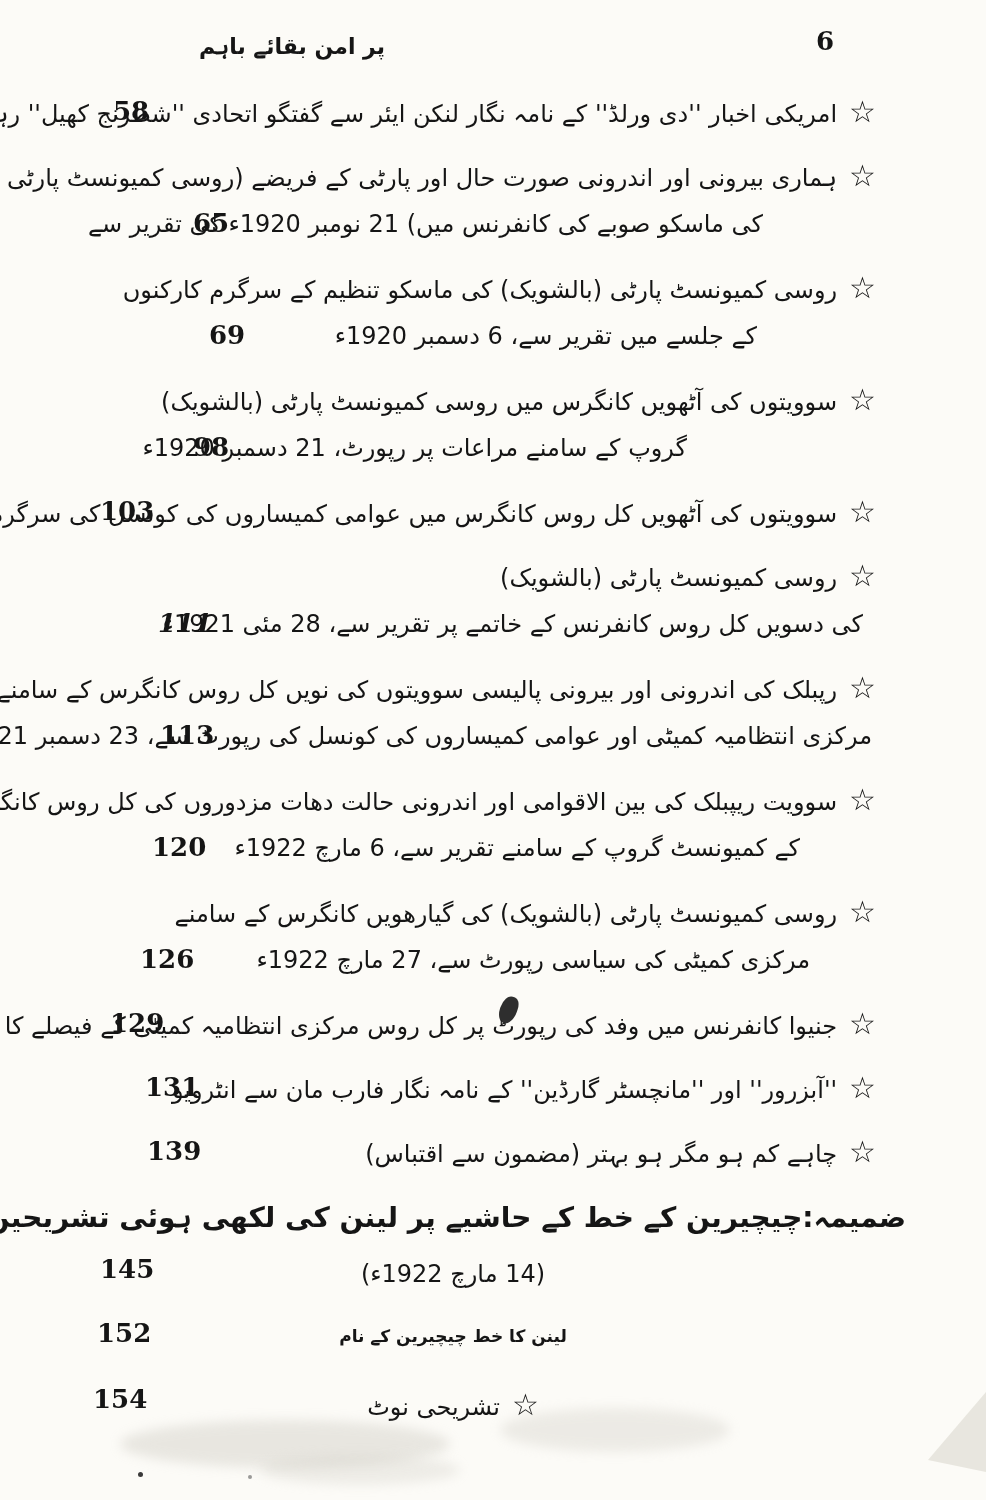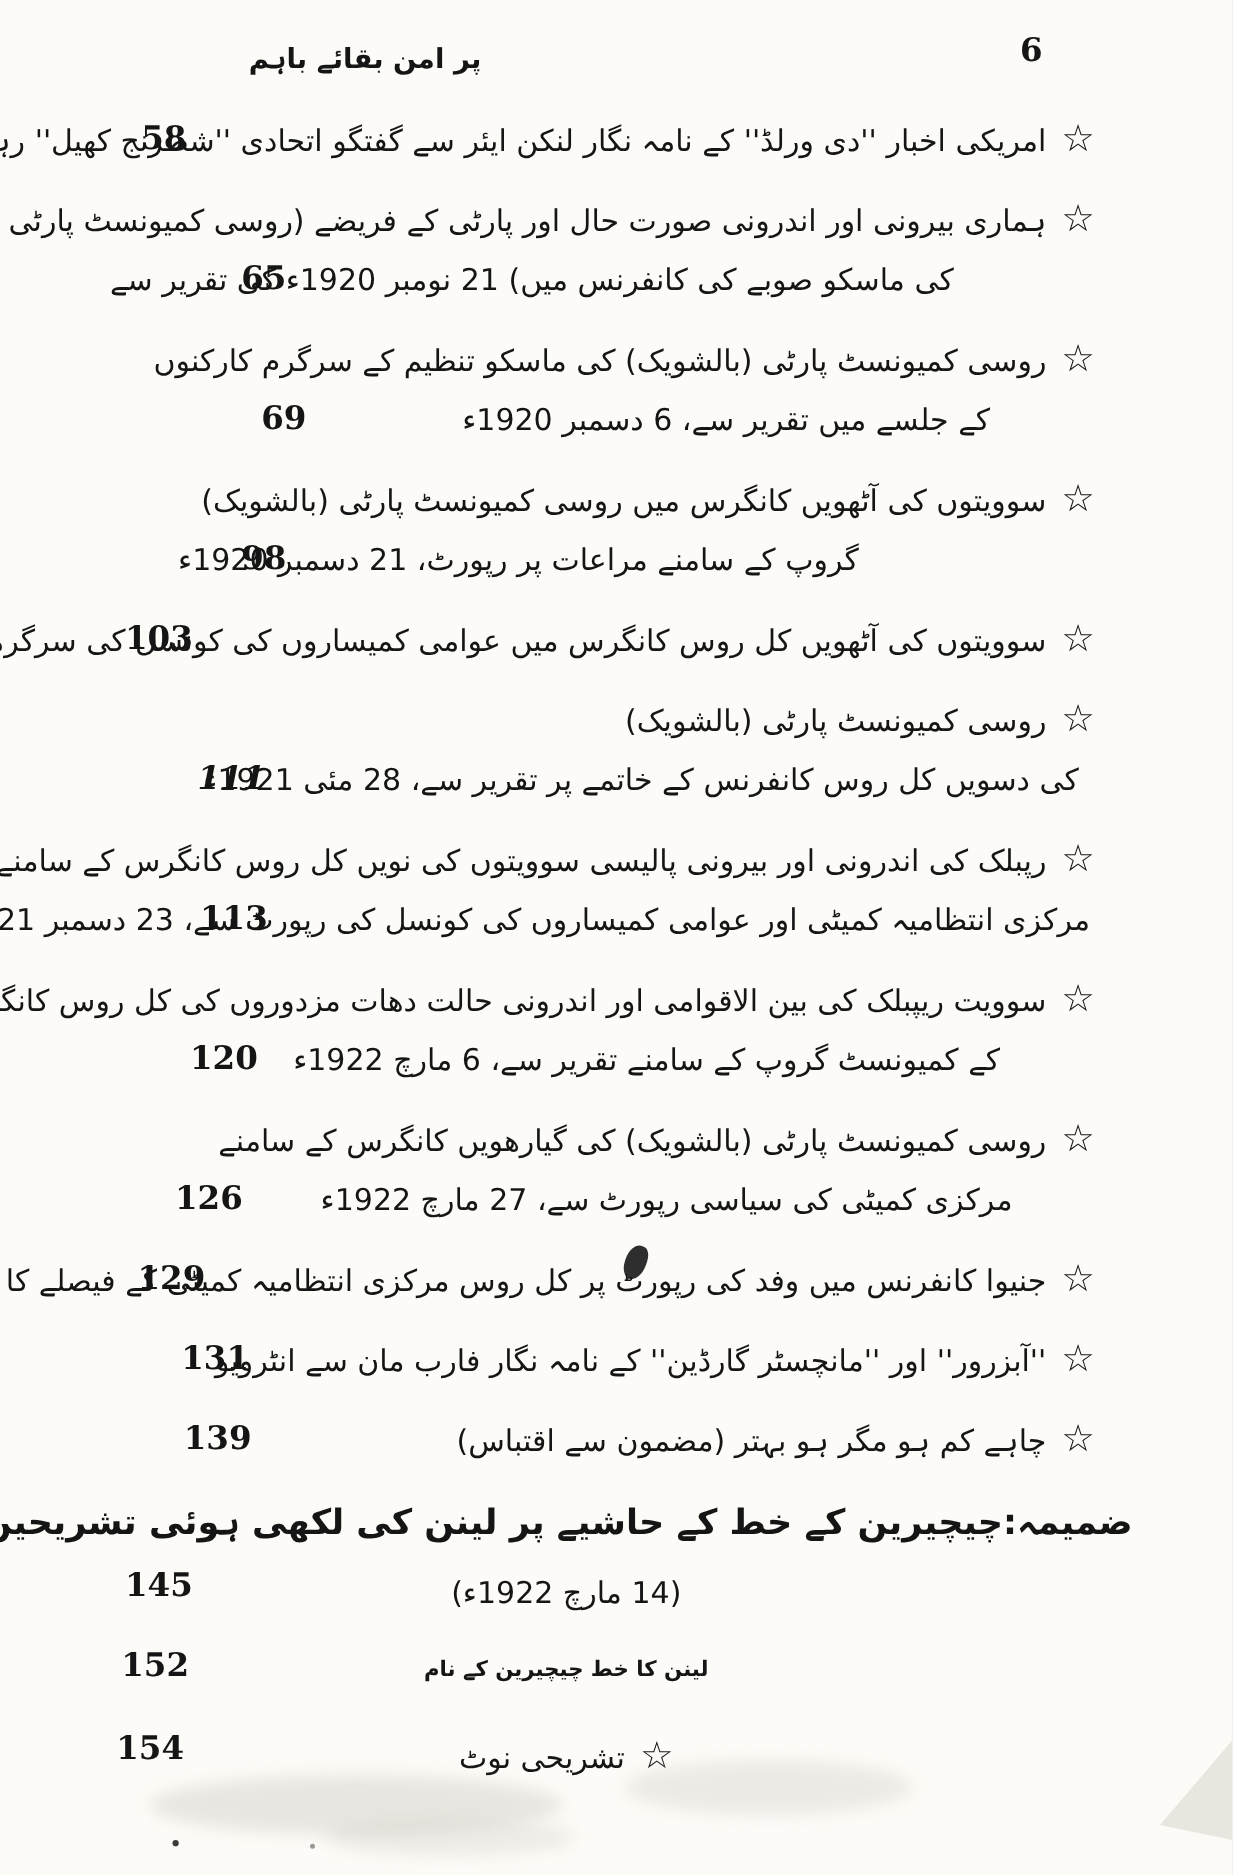--- a/index.html
+++ b/index.html
@@ -44,21 +44,21 @@
   .entry:nth-of-type(4)  .pagenum{left:193px;}
   .entry:nth-of-type(5)  .pagenum{left:100px;}
   .entry:nth-of-type(6)  .pagenum{left:158px;font-style:italic;}
   .entry:nth-of-type(7)  .pagenum{left:160px;}
   .entry:nth-of-type(8)  .pagenum{left:152px;}
   .entry:nth-of-type(9)  .pagenum{left:140px;}
   .entry:nth-of-type(10) .pagenum{left:110px;}
   .entry:nth-of-type(11) .pagenum{left:145px;}
   .entry:nth-of-type(12) .pagenum{left:147px;}
   .entry:nth-of-type(2) .cont{margin-left:0;margin-right:113px;}
-  .entry:nth-of-type(3) .cont{margin-right:84px;}
+  .entry:nth-of-type(3) .cont{margin-right:119px;}
   .entry:nth-of-type(4) .cont{margin-right:189px;}
   .entry:nth-of-type(5) .cont{margin-right:203px;}
   .entry:nth-of-type(6) .cont{margin-right:13px;}
   .entry:nth-of-type(7) .cont{margin-right:4px;}
   .entry:nth-of-type(8) .cont{margin-right:76px;}
   .entry:nth-of-type(9) .cont{margin-right:66px;}
   
   .appendix{padding-right:80px;}
   .app-row{position:relative;}
   .app-heading{

